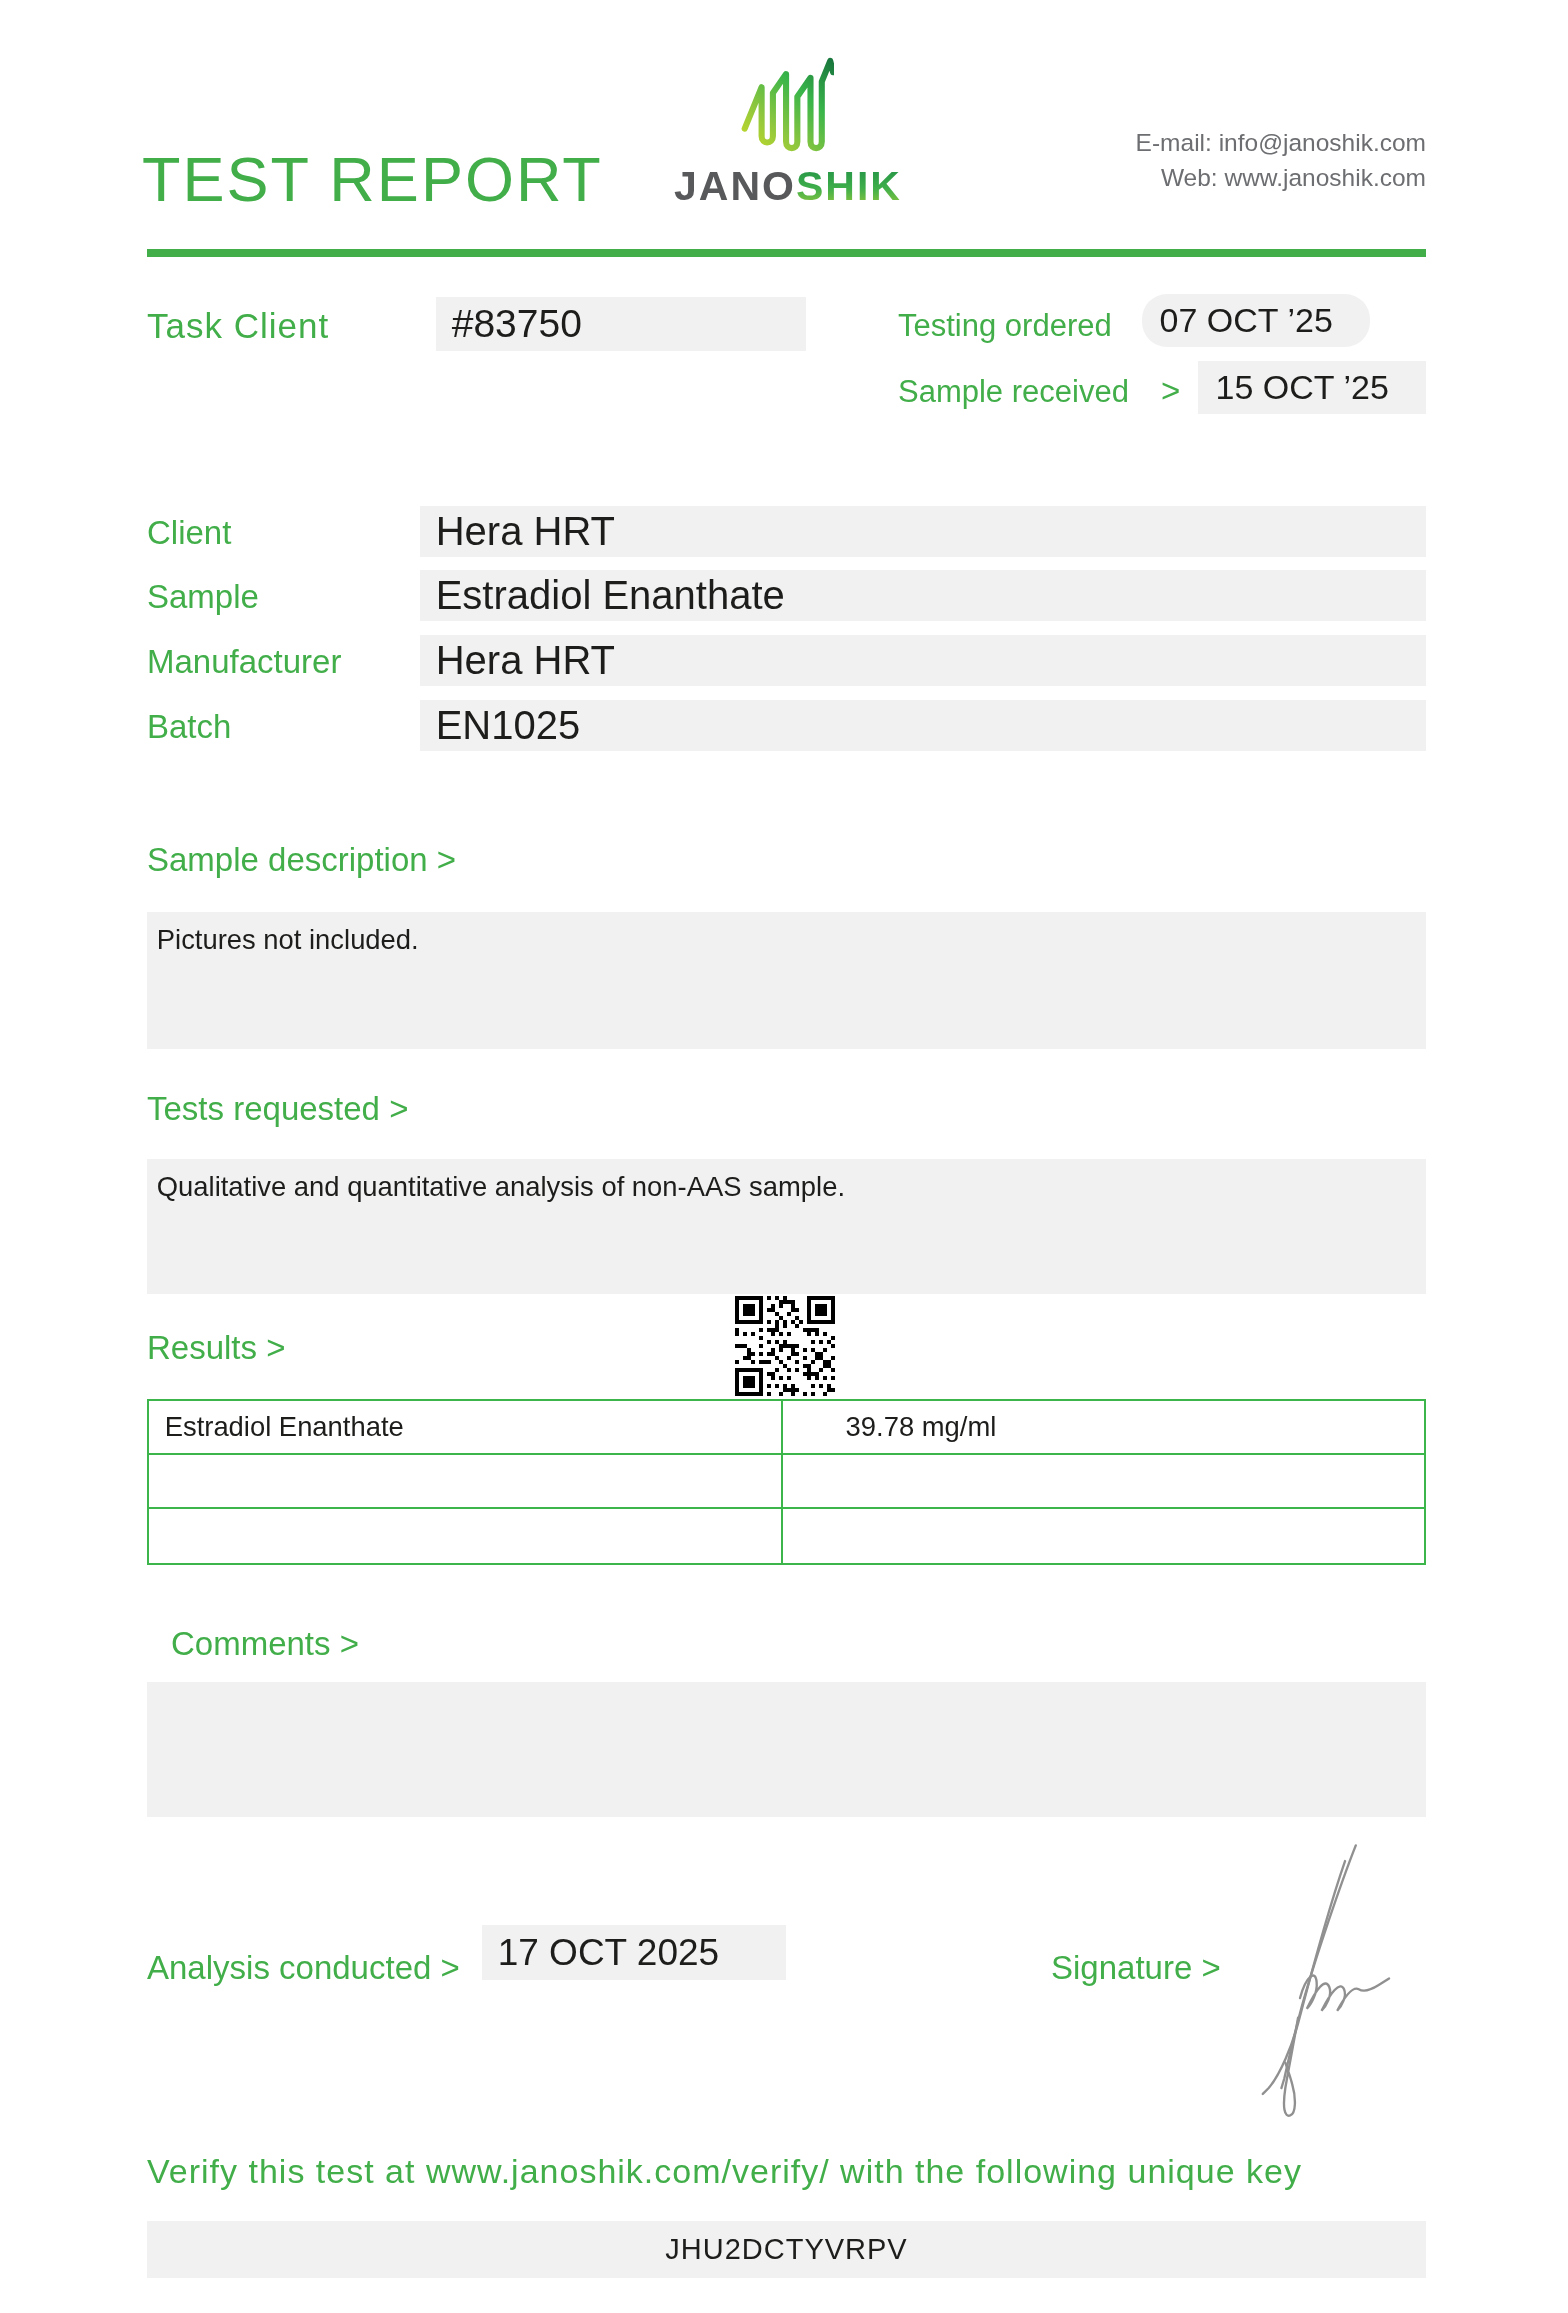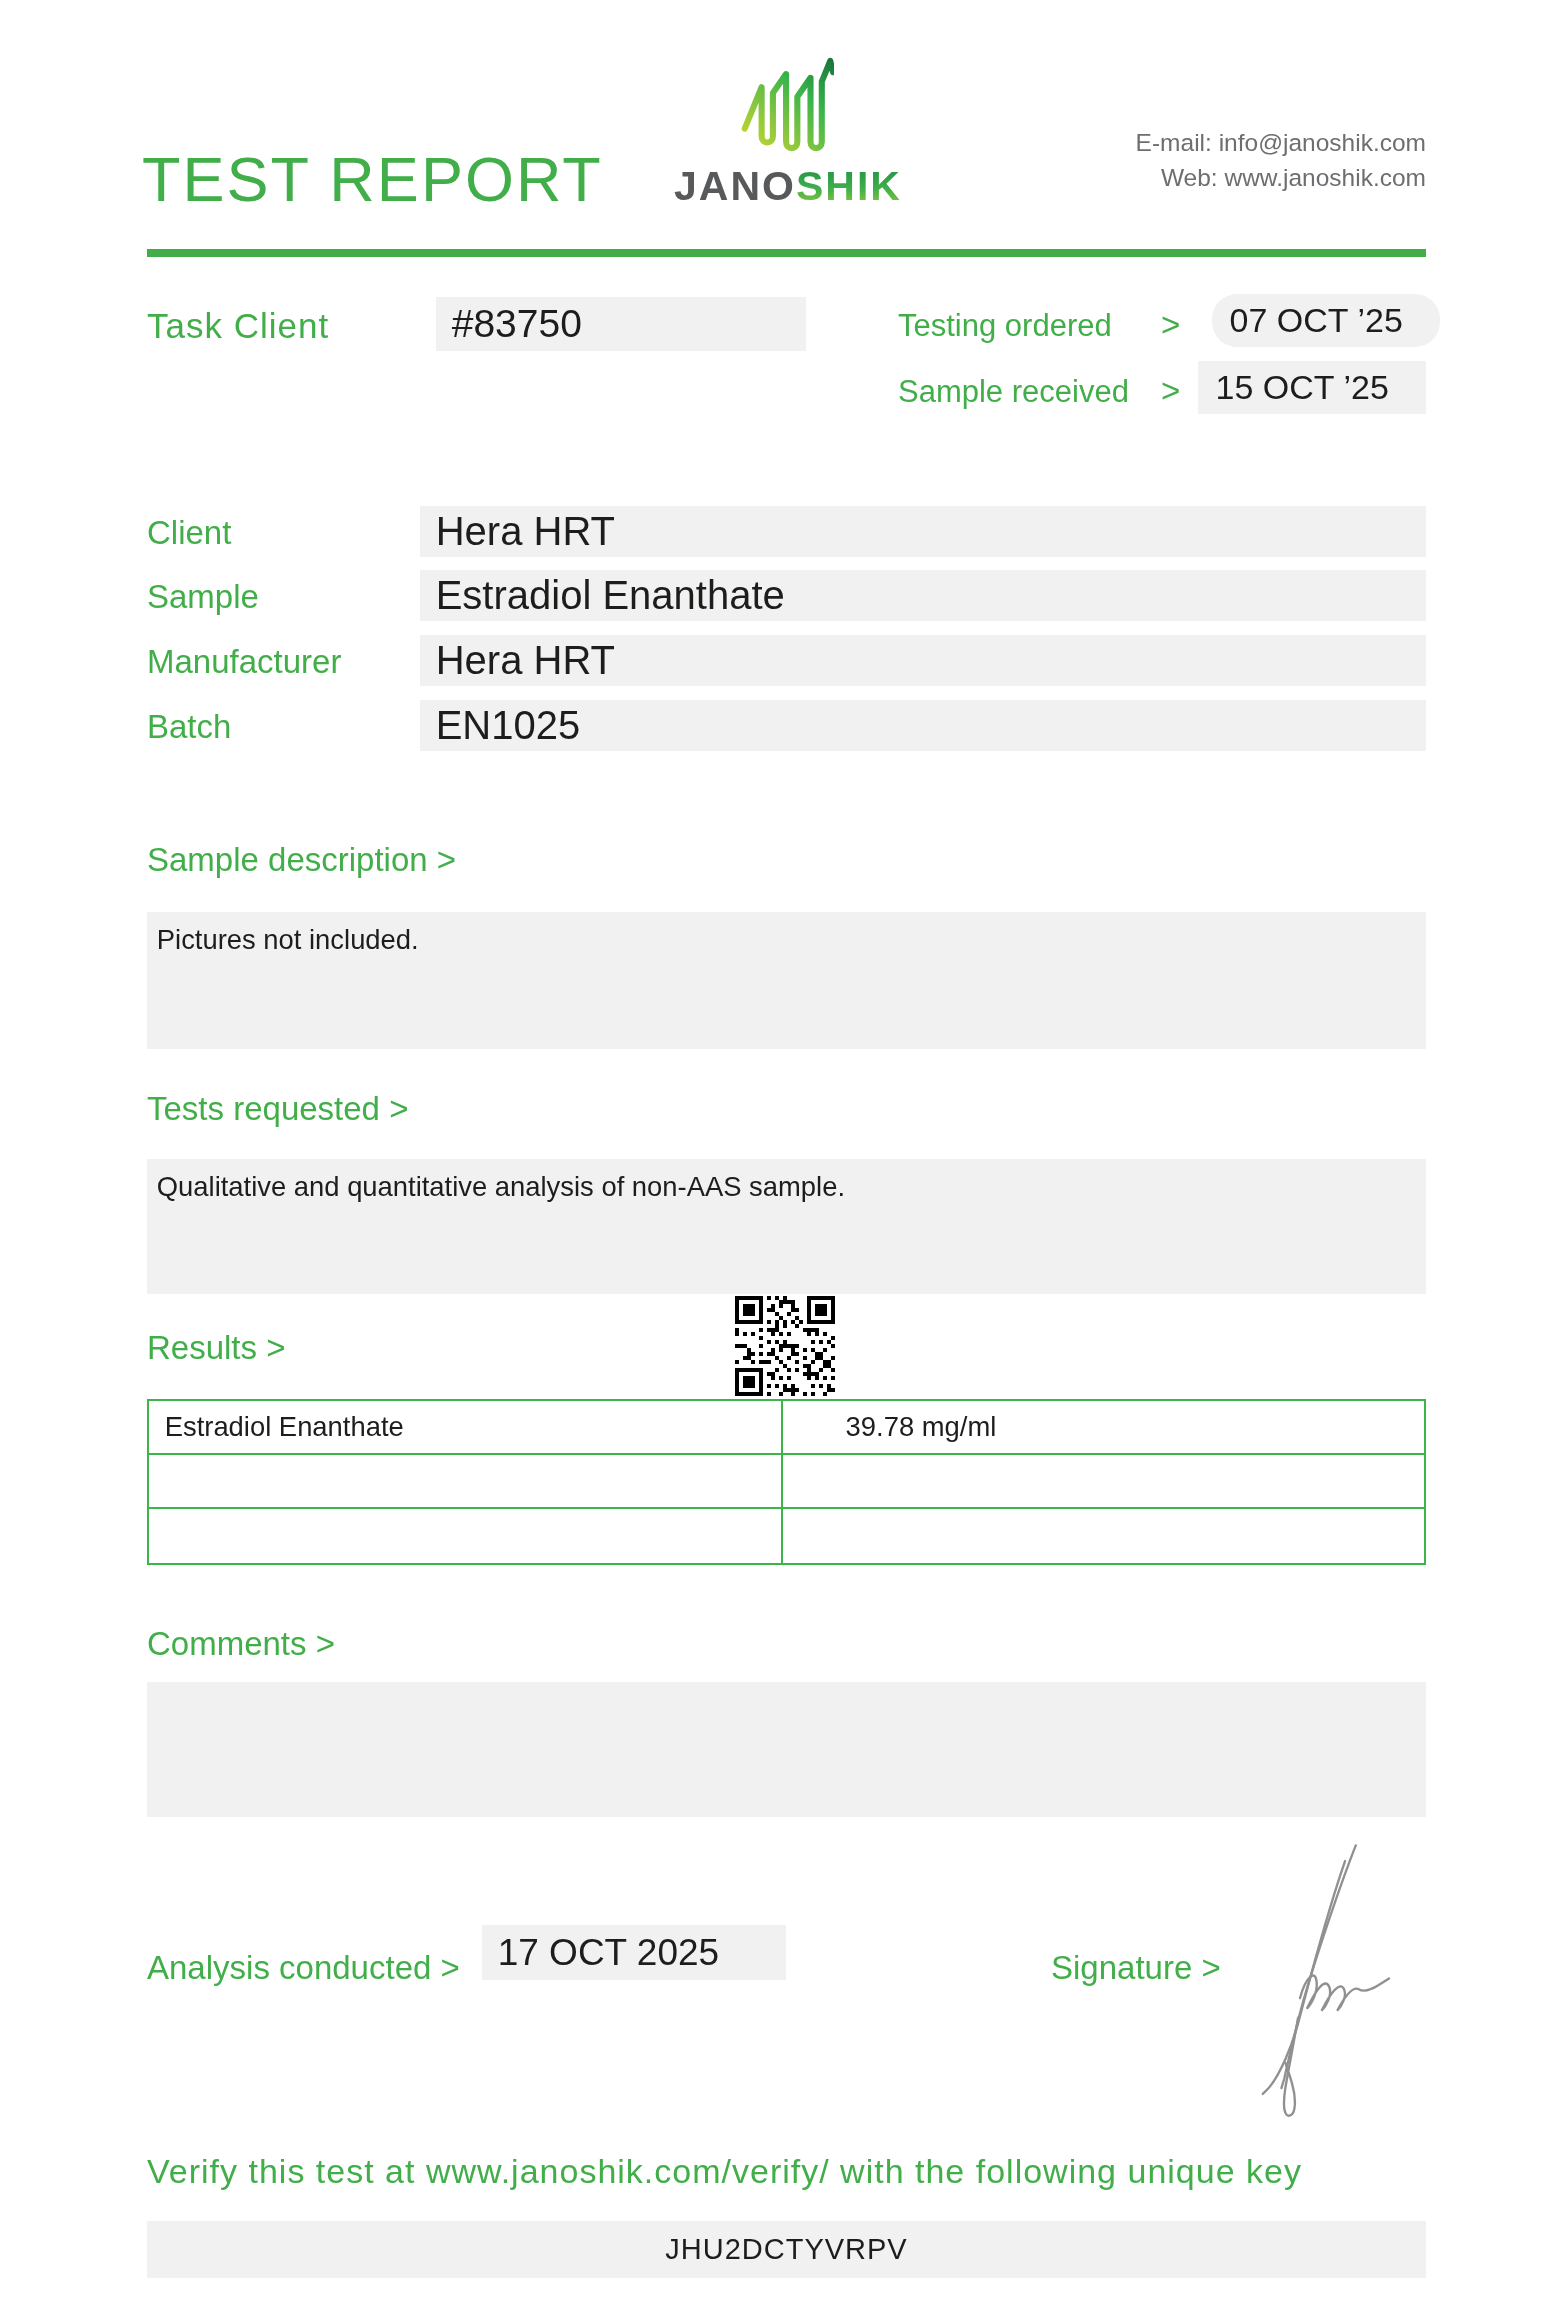--- a/index.html
+++ b/index.html
@@ -34,32 +34,32 @@
 
   .green-label{color:var(--accent-green);font-size:33px;white-space:nowrap;}
   .gray-box{background:var(--box-gray);color:var(--text-black);}
 
   .task-label{left:147px;top:306px;font-size:35px;letter-spacing:1px;}
   .task-box{left:436px;top:297px;width:370px;height:54px;font-size:39px;line-height:54px;padding-left:15.7px;}
 
   .meta-label{font-size:31px;}
   .meta-arrow{font-size:33px;color:var(--accent-green);}
   .meta-box{width:228px;height:53px;font-size:34px;line-height:53px;padding-left:17.6px;white-space:nowrap;}
-  .m1l{left:898px;top:308px;} .m1a{left:1161px;top:306px;} .m1b{left:1212px;top:294px;border-radius:25px;}
+  .m1l{left:898px;top:308px;} .m1a{left:1161px;top:306px;} .m1b{left:1142px;top:294px;border-radius:25px;}
   .m2l{left:898px;top:374px;} .m2a{left:1161px;top:372px;} .m2b{left:1198px;top:361px;}
 
   .detail-label{left:147px;font-size:33px;}
   .detail-box{left:420px;width:1006px;height:51px;font-size:40px;line-height:51px;padding-left:15.7px;white-space:nowrap;}
   .d0l{top:514px;} .d0b{top:506px;}
   .d1l{top:578px;} .d1b{top:570px;}
   .d2l{top:643px;} .d2b{top:635px;}
   .d3l{top:708px;} .d3b{top:700px;}
 
   .section-heading{left:147px;font-size:33px;color:var(--accent-green);white-space:nowrap;}
-  .h-desc{top:841px;} .h-tests{top:1090px;} .h-results{top:1329px;} .h-comments{top:1625px;}
+  .h-desc{top:841px;} .h-tests{top:1090px;} .h-results{top:1329px;} .h-comments{top:1625px;margin-left:24px;}
 
   .text-box{left:147px;width:1279px;padding:11.8px 9.8px;font-size:27.4px;color:var(--text-black);}
   .b-desc{top:912px;height:137px;}
   .b-tests{top:1159px;height:135px;}
   .b-comments{top:1682px;height:135px;}
 
   .qr{left:735px;top:1296px;width:100px;height:100px;}
   .qr svg{width:100px;height:100px;display:block;}
 
   .rtable{left:147px;top:1399px;width:1279px;border:2.9px solid var(--table-border-green);background:#fff;}

